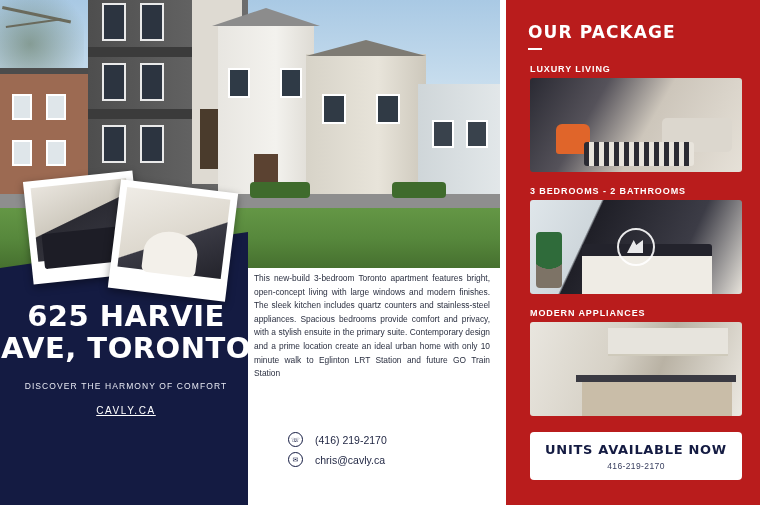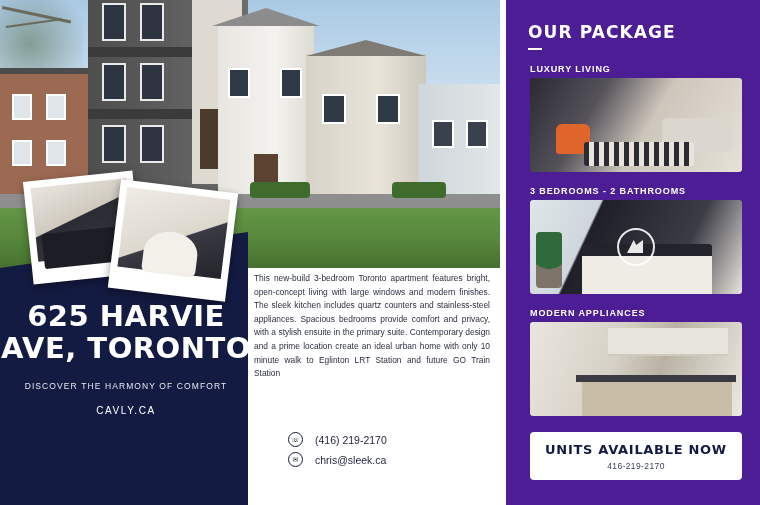--- a/index.html
+++ b/index.html
@@ -166,20 +166,21 @@
     margin-top: 16px;
     font-size: 8.5px;
     letter-spacing: 1.1px;
     color: #e6e8f2;
   }
   .site {
     margin-top: 14px;
     font-size: 10px;
     letter-spacing: 1.6px;
     color: #ffffff;
+    text-decoration: underline;
   }
 
   
   .copy {
     position: absolute;
     left: 254px; top: 272px; width: 236px;
     font-size: 8.4px;
     line-height: 1.62;
     color: #2a2f40;
     text-align: justify;
@@ -208,21 +209,21 @@
     width: 13px; height: 13px; border-radius: 50%;
     border: 1px solid #141b42;
     display: flex; align-items: center; justify-content: center;
     font-size: 7px; color: #141b42;
   }
 
   
   .right-panel {
     position: absolute;
     left: 500px; top: 0; width: 260px; height: 505px;
-    background: #4c1d95;
+    background: #b91c1c;
     border-left: 6px solid #ffffff;
     box-sizing: border-box;
   }
   .pkg-title {
     position: absolute; left: 22px; top: 22px;
     font-family: "DejaVu Sans", sans-serif;
     font-weight: bold;
     font-size: 17px;
     letter-spacing: 1.1px;
     color: #ffffff;
@@ -385,21 +386,21 @@
 
     <div class="copy">This new-build 3-bedroom Toronto apartment features bright, open-concept living with large windows and modern finishes. The sleek kitchen includes quartz counters and stainless-steel appliances. Spacious bedrooms provide comfort and privacy, with a stylish ensuite in the primary suite. Contemporary design and a prime location create an ideal urban home with only 10 minute walk to Eglinton LRT Station and future GO Train Station</div>
 
 
     <div class="contact-row r1">
       <span class="cicon">☏</span>
       <span>(416) 219-2170</span>
     </div>
     <div class="contact-row r2">
       <span class="cicon">✉</span>
-      <span>chris@sleek.ca</span>
+      <span>chris@cavly.ca</span>
     </div>
   </div>
 
   <div class="right-panel">
     <div class="pkg-title">OUR PACKAGE</div>
     <div class="pkg-rule"></div>
 
     <div class="feat-label" style="top:64px;">LUXURY  LIVING</div>
     <div class="feat-img f1">
       <span class="f-accent-orange"></span>

